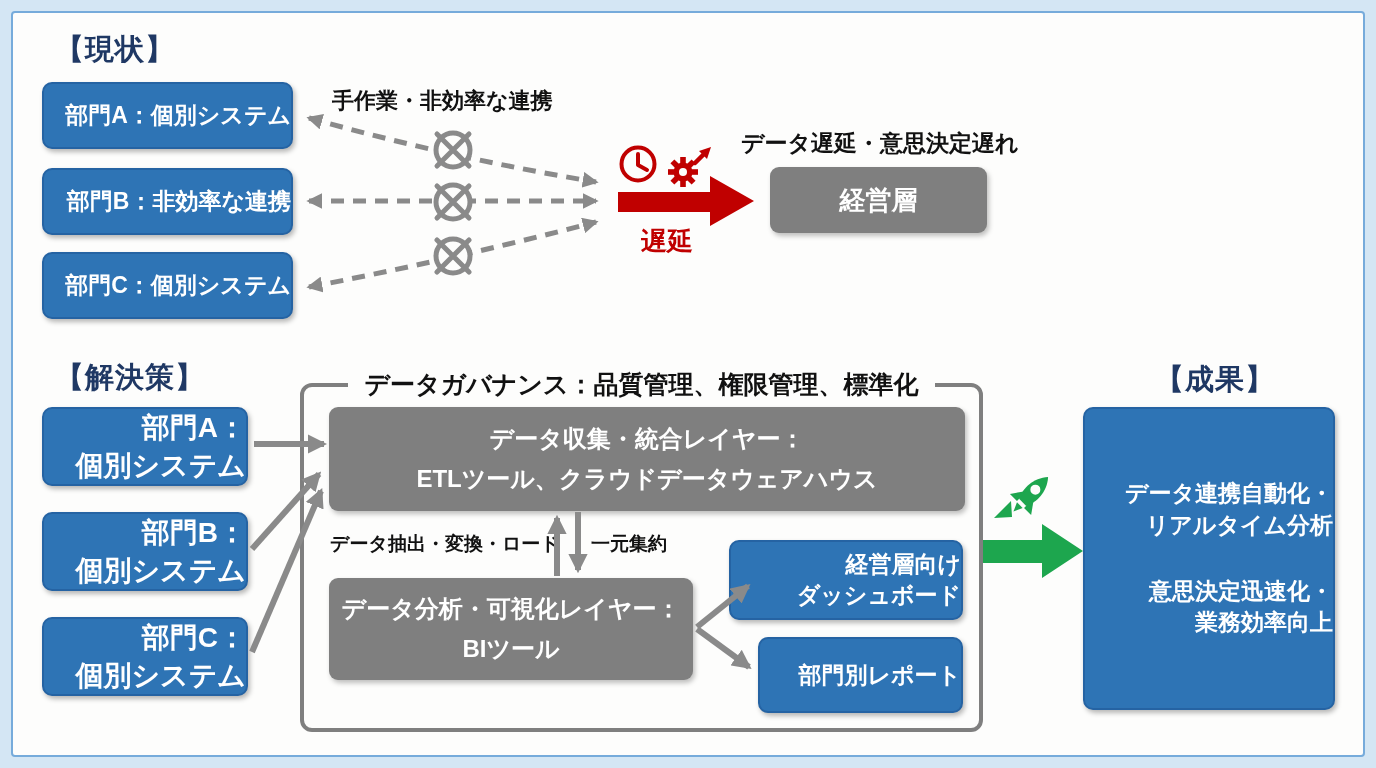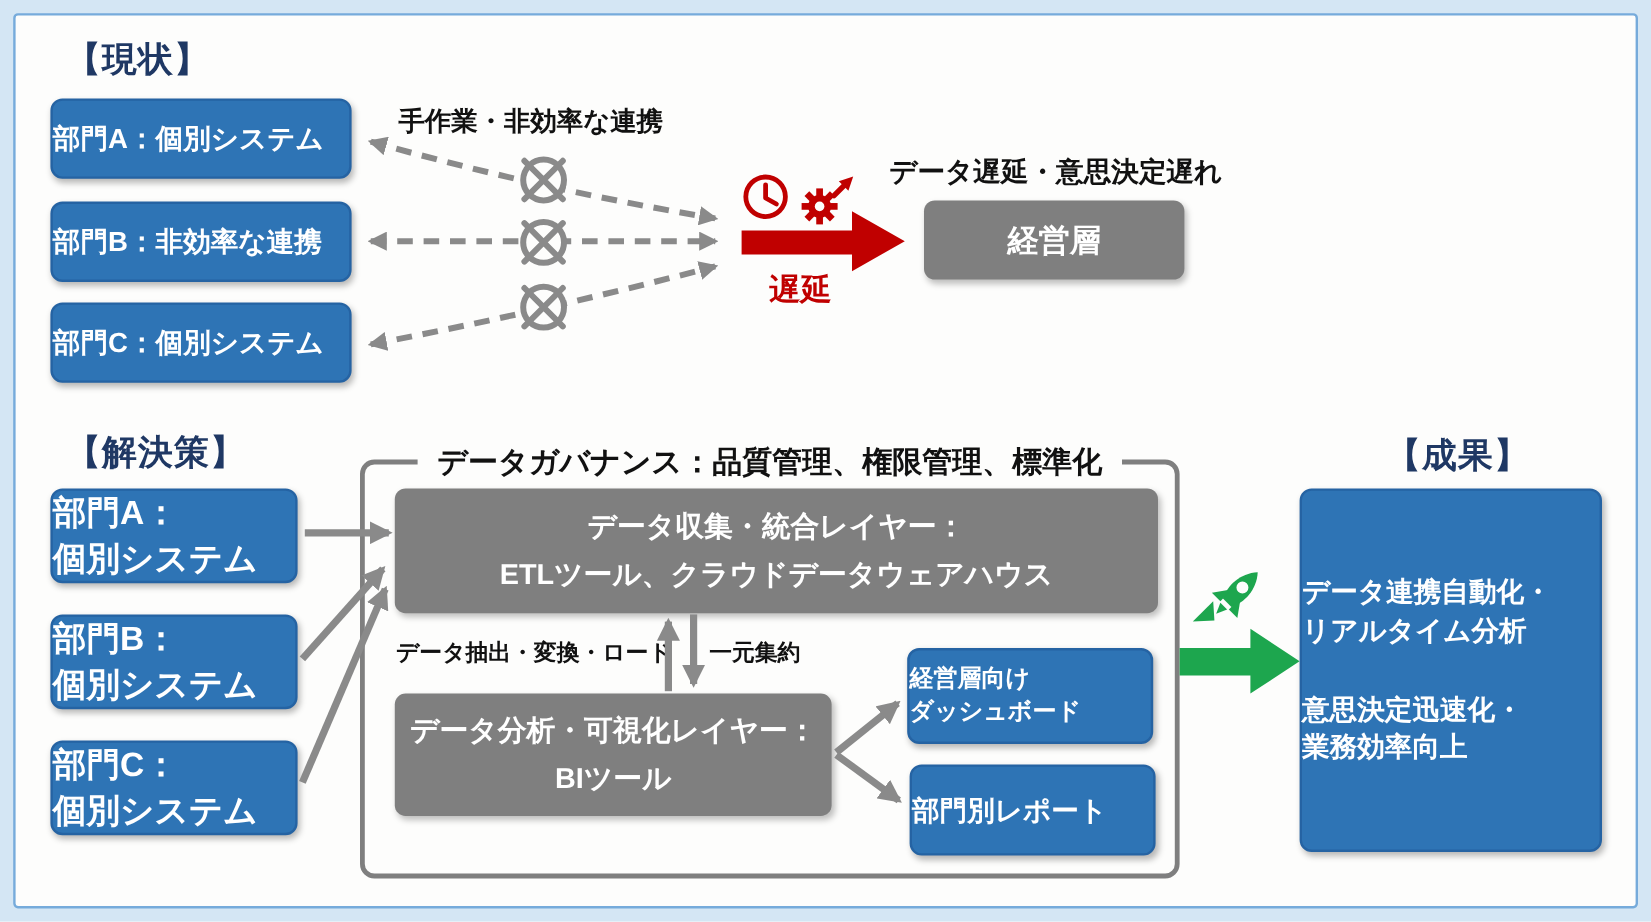--- a/index.html
+++ b/index.html
@@ -8,21 +8,21 @@
     --frame-border:#76ABDB; --frame-bg:#D4E6F4; --panel-bg:#FDFDFC;
   }
   html,body{margin:0;padding:0;}
   body{font-family:"Liberation Sans","DejaVu Sans",sans-serif;}
   .canvas{position:relative;width:1376px;height:768px;background:var(--frame-bg);overflow:hidden;}
   .panel{position:absolute;left:11px;top:11px;right:11px;bottom:11px;background:var(--panel-bg);
          border:2px solid var(--frame-border);border-radius:4px;}
   .abs{position:absolute;}
   .section-heading{font-size:29px;font-weight:800;color:var(--navy);letter-spacing:1px;z-index:2;}
   .blue-box{background:var(--blue);border:2px solid var(--blue-border);border-radius:10px;
-            color:#fff;font-weight:700;display:flex;flex-direction:column;align-items:flex-start;
+            color:#fff;font-weight:700;display:flex;flex-direction:column;align-items:flex-end;
             justify-content:center;text-align:center;box-shadow:2px 3px 5px rgba(0,0,0,.28);
             box-sizing:border-box;z-index:2;}
   .gray-box{background:var(--gray);border-radius:9px;color:#fff;font-weight:700;display:flex;
             flex-direction:column;align-items:center;justify-content:center;text-align:center;
             box-shadow:2px 3px 5px rgba(0,0,0,.25);box-sizing:border-box;z-index:2;}
   .black-label{font-weight:800;color:var(--text-black);z-index:2;white-space:nowrap;}
   .dept-top{left:42px;width:251px;height:67px;font-size:23px;}
   .dept-bottom{left:42px;width:206px;height:79px;font-size:28px;line-height:1.35;}
   .governance{left:300px;top:383px;width:683px;height:349px;border:4px solid var(--gray);
               border-radius:12px;box-sizing:border-box;z-index:1;}
@@ -91,21 +91,21 @@
   </div>
 
   <div class="abs gray-box" style="left:329px;top:578px;width:364px;height:102px;">
     <span class="layer-line1">データ分析・可視化レイヤー：</span>
     <span class="layer-line2">BIツール</span>
   </div>
 
   <div class="abs small-label" style="left:330px;top:531px;width:216px;text-align:right;">データ抽出・変換・ロード</div>
   <div class="abs small-label" style="left:591px;top:531px;">一元集約</div>
 
-  <div class="abs blue-box" style="left:756px;top:540px;width:205px;height:80px;font-size:20px;line-height:1.35;">
+  <div class="abs blue-box" style="left:729px;top:540px;width:234px;height:80px;font-size:23px;line-height:1.35;">
     <span>経営層向け</span>
     <span>ダッシュボード</span>
   </div>
   <div class="abs blue-box" style="left:758px;top:637px;width:205px;height:76px;font-size:23px;">
     <span>部門別レポート</span>
   </div>
 
   <div class="abs section-heading" style="left:1155px;top:360px;">【成果】</div>
 
   <div class="abs blue-box outcome-box">

